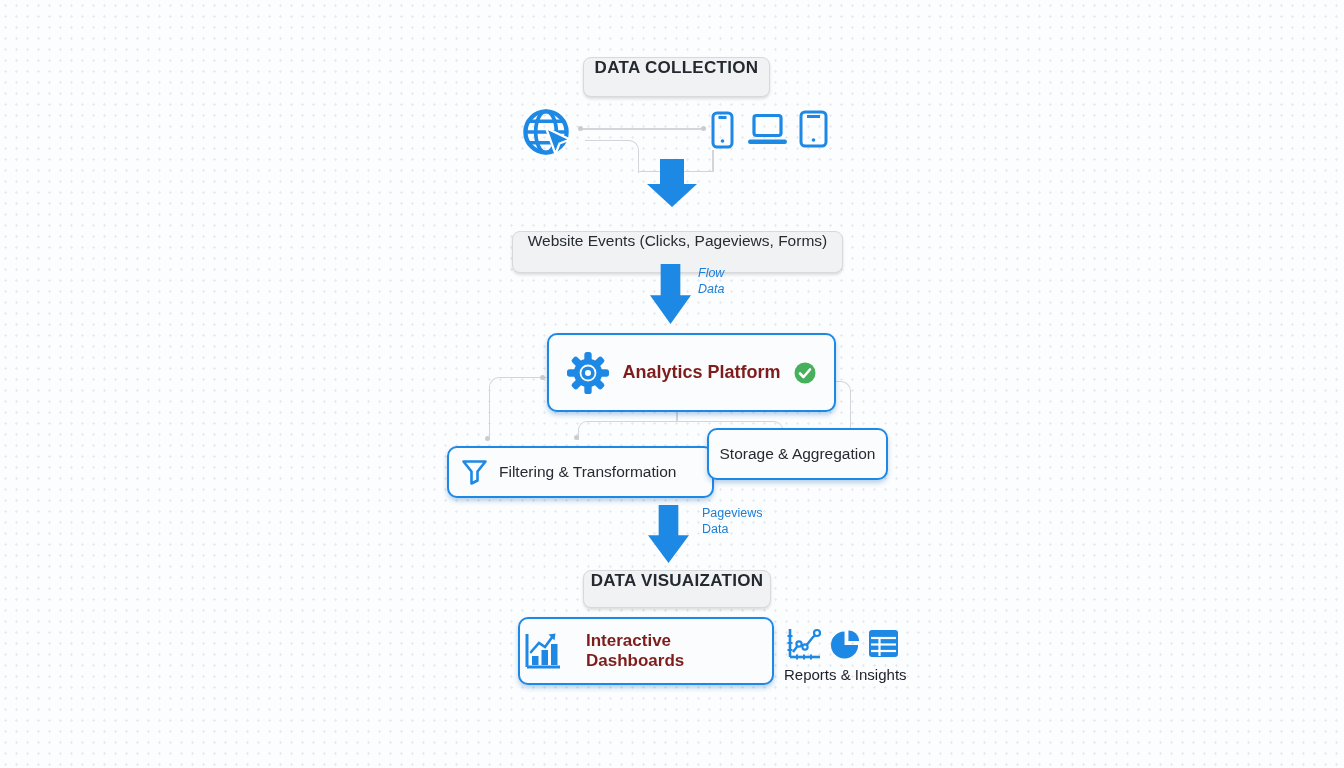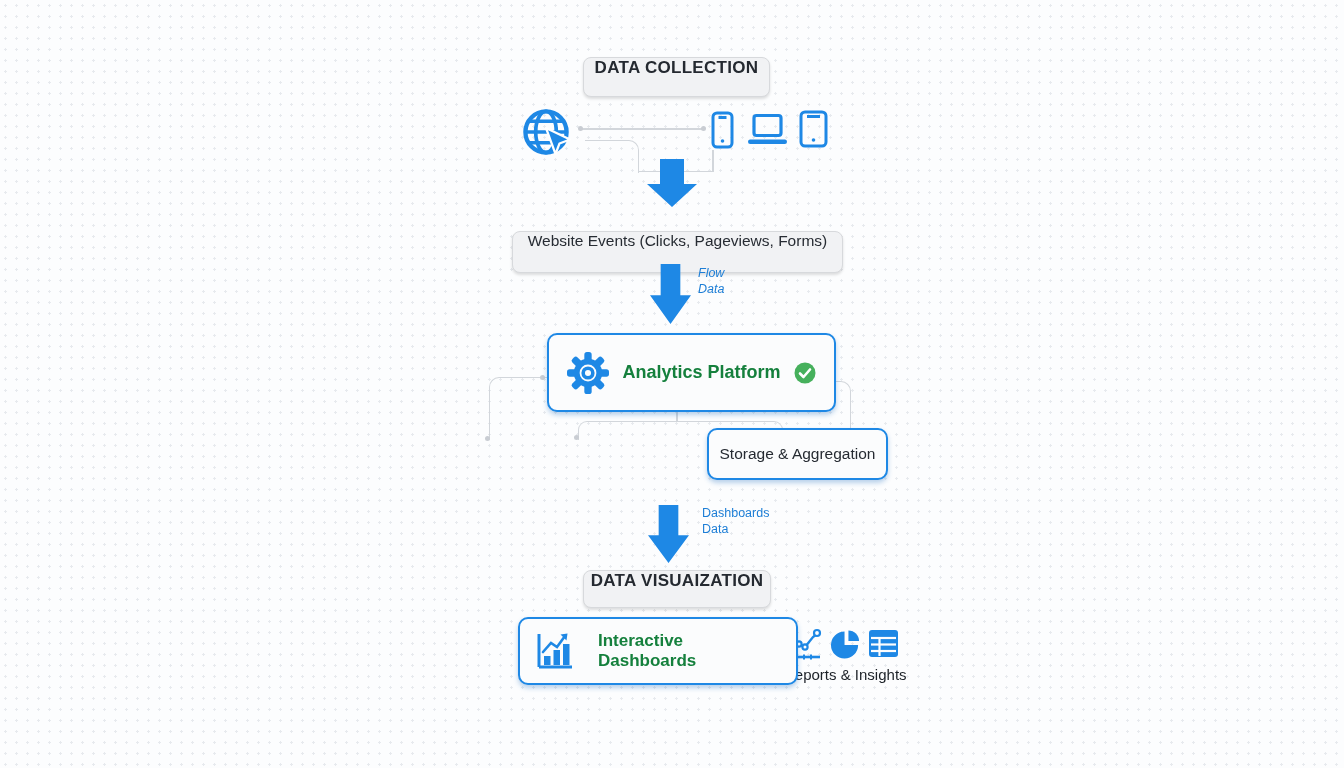--- a/index.html
+++ b/index.html
@@ -20,21 +20,21 @@
   }
   .title-text{font-weight:700;font-size:17px;letter-spacing:.3px;color:#242930;}
   .pill-text{font-size:15.5px;color:#272c33;}
   
   .blue-node{
     position:absolute;display:flex;align-items:center;
     background:#fbfcfd;border:2.5px solid #1e88e5;border-radius:10px;
     box-shadow:0 3px 5px rgba(25,105,190,.30);
     color:#22272e;
   }
-  .node-title{font-weight:700;font-size:18px;color:#15803d;}
+  .node-title{font-weight:700;font-size:18px;color:#7f1d1d;}
   .node-label{font-size:15.5px;font-weight:500;color:#262b32;}
   
   .arrow-down{
     position:absolute;background:#1e88e5;z-index:5;
     clip-path:polygon(26% 0,74% 0,74% 52%,100% 52%,50% 100%,0 52%,26% 52%);
   }
   
   .line{position:absolute;background:#d2d6db;z-index:1;}
   .elbow{position:absolute;z-index:1;}
   .dot{position:absolute;width:5px;height:5px;border-radius:50%;background:#c9cdd3;z-index:2;}
@@ -144,37 +144,45 @@
   <div class="elbow" style="left:804px;top:381px;width:46px;height:58px;border-top:1.5px solid #d2d6db;border-right:1.5px solid #d2d6db;border-top-right-radius:10px;"></div>
   <div class="dot" style="left:846px;top:436px;"></div>
   <div class="dot" style="left:800px;top:379px;"></div>
 
   <div class="line" style="left:676px;top:408px;width:1.5px;height:14px;"></div>
   <div class="elbow" style="left:578px;top:421px;width:99px;height:18px;border-top:1.5px solid #d2d6db;border-left:1.5px solid #d2d6db;border-top-left-radius:9px;"></div>
   <div class="elbow" style="left:676px;top:421px;width:106px;height:18px;border-top:1.5px solid #d2d6db;border-right:1.5px solid #d2d6db;border-top-right-radius:9px;"></div>
   <div class="dot" style="left:574px;top:435px;"></div>
   <div class="dot" style="left:778px;top:435px;"></div>
 
+  <div class="blue-node" style="left:447px;top:446px;width:239px;height:48px;padding:0 12px;gap:11px;z-index:4;">
+    <span class="icon">
+      <svg width="27" height="28" viewBox="0 0 27 28" fill="none" stroke="#1e88e5">
+        <path d="M2.5,3.5 H24.5 L16.5,13.5 V22.5 L10.5,25.5 V13.5 Z" stroke-width="2.6" stroke-linejoin="round"></path>
+      </svg>
+    </span>
+    <span class="node-label">Filtering &amp; Transformation</span>
+  </div>
 
   <div class="blue-node" style="left:707px;top:428px;width:177px;height:48px;justify-content:center;z-index:4;">
     <span class="node-label">Storage &amp; Aggregation</span>
   </div>
 
   <div class="arrow-down" style="left:648px;top:505px;width:41px;height:58px;"></div>
   <div class="flow-label" style="left:692px;top:506px;width:60px;">
-    <span class="word">Dashboards</span>
+    <span class="word">Pageviews</span>
     <span class="divider"></span>
     <span class="word">Data</span>
   </div>
 
   <div class="gray-pill" style="left:583px;top:570px;width:186px;height:36px;">
     <span class="title-text">DATA VISUAIZATION</span>
   </div>
 
-  <div class="blue-node" style="left:518px;top:617px;width:248px;height:64px;padding:0 14px;justify-content:center;gap:24px;z-index:4;">
+  <div class="blue-node" style="left:518px;top:617px;width:248px;height:64px;padding:0 2px;justify-content:center;gap:24px;z-index:4;">
     <span class="icon">
       <svg width="40" height="40" viewBox="0 0 40 40">
         <line x1="5" y1="3" x2="5" y2="36" stroke="#1e88e5" stroke-width="3"></line>
         <line x1="5" y1="36" x2="38" y2="36" stroke="#1e88e5" stroke-width="3"></line>
         <rect x="10" y="25" width="6.5" height="9" fill="#1e88e5"></rect>
         <rect x="19.5" y="19" width="6.5" height="15" fill="#1e88e5"></rect>
         <rect x="29" y="13" width="6.5" height="21" fill="#1e88e5"></rect>
         <polyline points="9,21 17,12 23,16 31,5" fill="none" stroke="#1e88e5" stroke-width="2.6" stroke-linecap="round"></polyline>
         <polygon points="26.5,3.5 33.5,2.5 32.5,9.5" fill="#1e88e5"></polygon>
       </svg>

